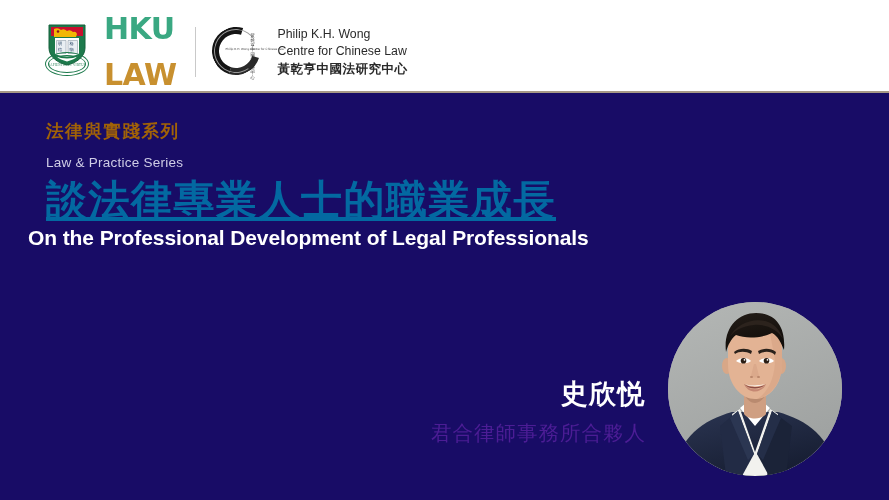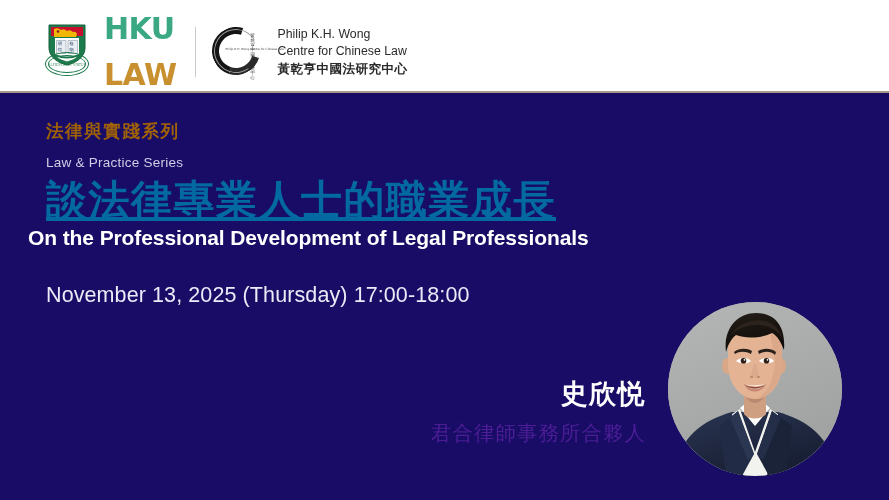--- a/index.html
+++ b/index.html
@@ -330,21 +330,20 @@
   <div id="header-rule"></div>
 
   <div id="body-band"></div>
 
   <div class="series-zh">法律與實踐系列</div>
   <div class="series-en">Law &amp; Practice Series</div>
 
   <div class="title-zh">談法律專業人士的職業成長</div>
   <div class="title-en">On the Professional Development of Legal Professionals</div>
 
-  <div class="datetime">November 13, 2025 (Thursday) 17:00-18:00</div>
 
   <div class="speaker-name">史欣悦</div>
   <div class="speaker-role">君合律師事務所合夥人</div>
 
   <div id="portrait">
     <svg width="174" height="174" viewBox="0 0 174 174" xmlns="http://www.w3.org/2000/svg">
       <defs>
         <linearGradient id="bgg" x1="0" y1="0" x2="0.4" y2="1">
           <stop offset="0%" stop-color="#b4b7b5"></stop>
           <stop offset="100%" stop-color="#9fa2a1"></stop>

